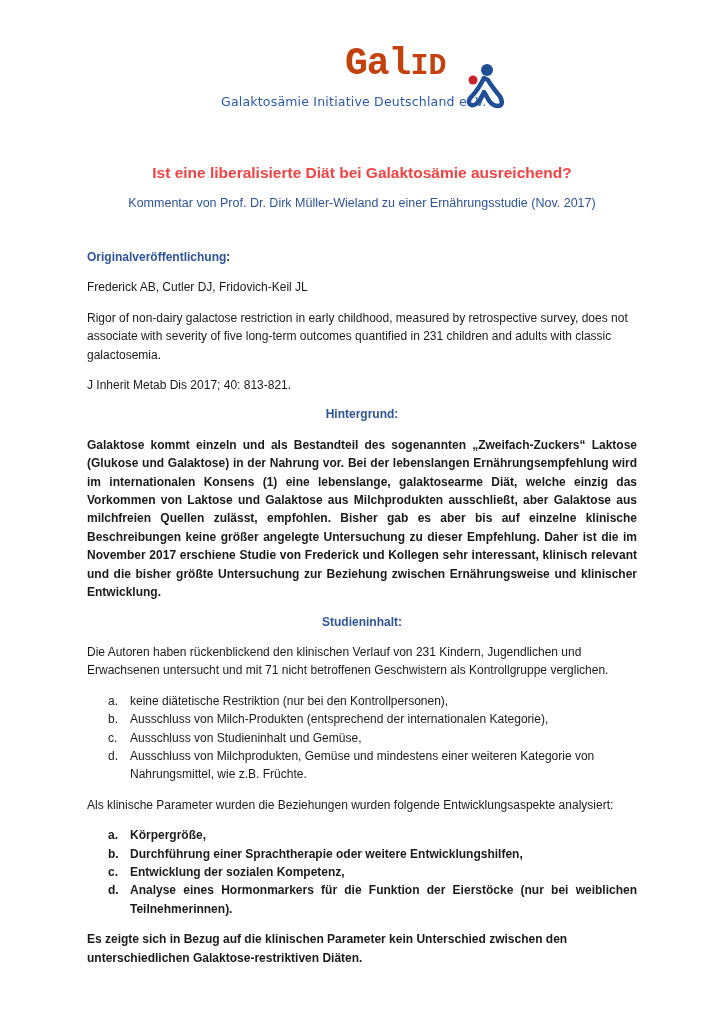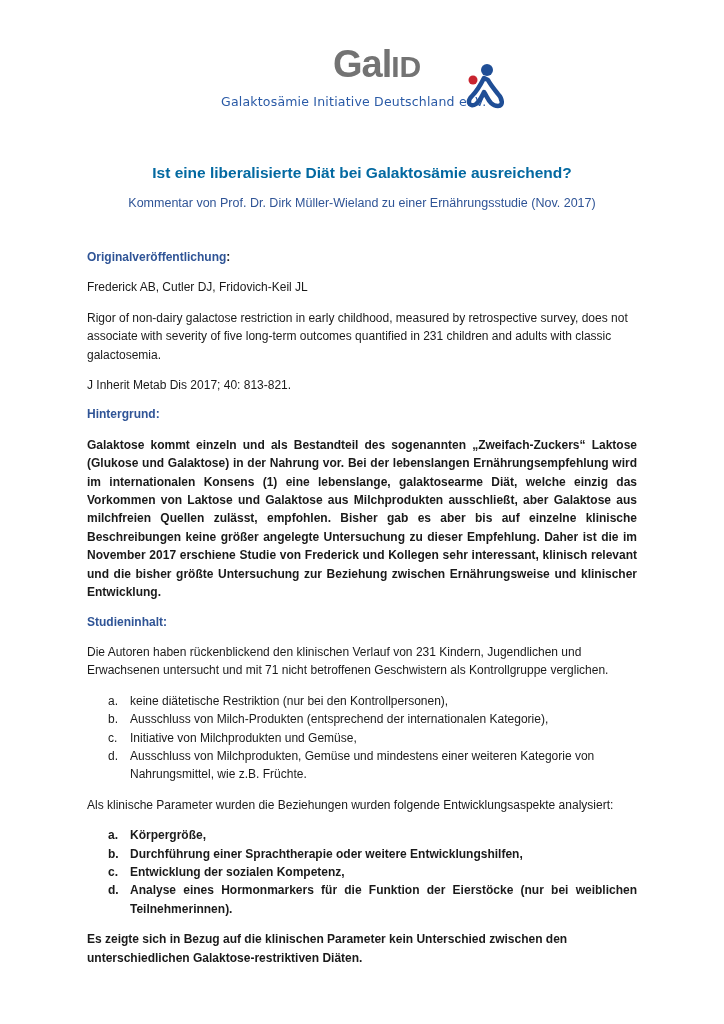--- a/index.html
+++ b/index.html
@@ -2,39 +2,39 @@
 <html><head>
 <meta charset="utf-8">
 <style>
   html, body { margin:0; padding:0; background:#ffffff; }
   body { width:724px; height:1024px; position:relative; overflow:hidden;
          font-family:"Liberation Sans", "DejaVu Sans", sans-serif; color:#1a1a1a; }
   .page { position:absolute; left:0; top:0; width:724px; height:1024px; }
 
   
   .logo { position:absolute; left:221px; top:22px; width:285px; height:95px; }
-  .logo-word { position:absolute; left:112px; top:22px; font-family:Liberation Sans, sans-serif;
-               font-weight:bold; font-size:38px; color:#737373; letter-spacing:-1px; line-height:40px; }
+  .logo-word { position:absolute; left:124px; top:22px; font-family:Liberation Mono, monospace;
+               font-weight:bold; font-size:38px; color:#c2410c; letter-spacing:-1px; line-height:40px; }
   .logo-word .id { font-size:30px; letter-spacing:0; }
   .logo-tag { position:absolute; left:0; top:72px; font-family:"DejaVu Sans", sans-serif;
               font-size:12.5px; color:#2a5aa6; white-space:nowrap; letter-spacing:0.2px; }
   .logo-mark { position:absolute; left:239px; top:40px; width:44px; height:48px; }
 
   
   .title { position:absolute; left:0; width:724px; top:164px; text-align:center;
-           font-weight:bold; font-size:15.5px; color:#0369a1; }
+           font-weight:bold; font-size:15.5px; color:#ef4444; }
   .subtitle { position:absolute; left:0; width:724px; top:196px; text-align:center;
               font-weight:normal; font-size:12.5px; color:#2f5496; }
 
   .content { position:absolute; left:87px; top:248px; width:550px; font-size:12px; line-height:18.4px; }
   .content p { margin:0; }
   .h { font-weight:bold; color:#2f5496; }
   .h .colon { color:#1a1a1a; }
   .just { text-align:justify;font-weight:bold; }
-  .gap-s { margin-top:11px !important; }
+  .gap-s { margin-top:11px !important;text-align:center; }
   .gap-m { margin-top:12px !important; }
   ol { margin:0; padding:0; list-style:none; }
   ol li { position:relative; padding-left:43px; }
   ol li .mk { position:absolute; left:21px; top:0; }
   .bold { font-weight:bold; }
 </style>
 </head>
 <body>
 
 <div class="page">
@@ -59,21 +59,21 @@
     <p class="gap-m">J Inherit Metab Dis 2017; 40: 813-821.</p>
 
     <p class="h gap-s">Hintergrund:</p>
     <p class="gap-m just">Galaktose kommt einzeln und als Bestandteil des sogenannten „Zweifach-Zuckers“ Laktose (Glukose und Galaktose) in der Nahrung vor. Bei der lebenslangen Ernährungsempfehlung wird im internationalen Konsens (1) eine lebenslange, galaktosearme Diät, welche einzig das Vorkommen von Laktose und Galaktose aus Milchprodukten ausschließt, aber Galaktose aus milchfreien Quellen zulässt, empfohlen. Bisher gab es aber bis auf einzelne klinische Beschreibungen keine größer angelegte Untersuchung zu dieser Empfehlung. Daher ist die im November 2017 erschiene Studie von Frederick und Kollegen sehr interessant, klinisch relevant und die bisher größte Untersuchung zur Beziehung zwischen Ernährungsweise und klinischer Entwicklung.</p>
 
     <p class="h gap-s">Studieninhalt:</p>
     <p class="gap-m">Die Autoren haben rückenblickend den klinischen Verlauf von 231 Kindern, Jugendlichen und Erwachsenen untersucht und mit 71 nicht betroffenen Geschwistern als Kontrollgruppe verglichen.</p>
     <ol class="gap-m">
       <li><span class="mk">a.</span><span>keine diätetische Restriktion (nur bei den Kontrollpersonen),</span></li>
       <li><span class="mk">b.</span><span>Ausschluss von Milch-Produkten (entsprechend der internationalen Kategorie),</span></li>
-      <li><span class="mk">c.</span><span>Initiative von Milchprodukten und Gemüse,</span></li>
+      <li><span class="mk">c.</span><span>Ausschluss von Studieninhalt und Gemüse,</span></li>
       <li><span class="mk">d.</span><span>Ausschluss von Milchprodukten, Gemüse und mindestens einer weiteren Kategorie von Nahrungsmittel, wie z.B. Früchte.</span></li>
     </ol>
     <p class="gap-m">Als klinische Parameter wurden die Beziehungen wurden folgende Entwicklungsaspekte analysiert:</p>
     <ol class="gap-m just">
       <li><span class="mk">a.</span><span>Körpergröße,</span></li>
       <li><span class="mk">b.</span><span>Durchführung einer Sprachtherapie oder weitere Entwicklungshilfen,</span></li>
       <li><span class="mk">c.</span><span>Entwicklung der sozialen Kompetenz,</span></li>
       <li><span class="mk">d.</span><span>Analyse eines Hormonmarkers für die Funktion der Eierstöcke (nur bei weiblichen Teilnehmerinnen).</span></li>
     </ol>
     <p class="gap-m bold">Es zeigte sich in Bezug auf die klinischen Parameter kein Unterschied zwischen den unterschiedlichen Galaktose-restriktiven Diäten.</p>

